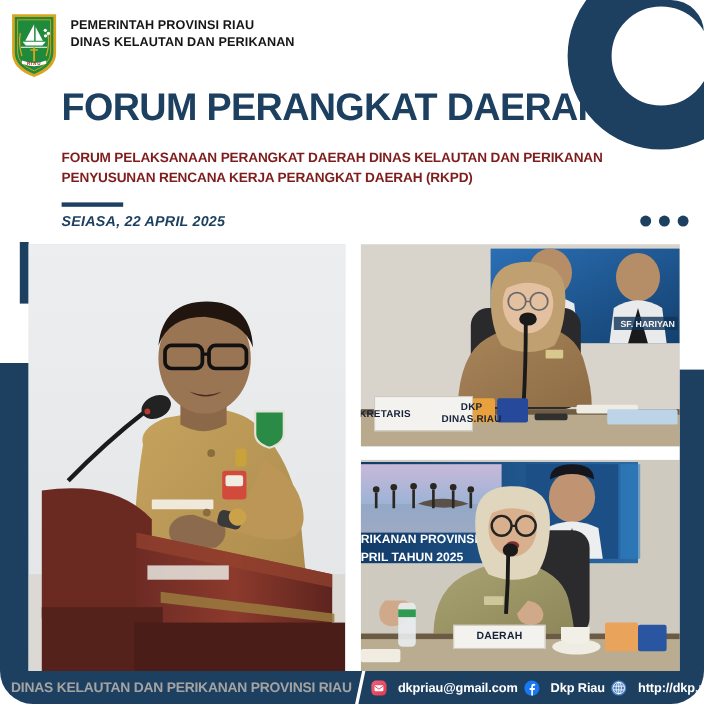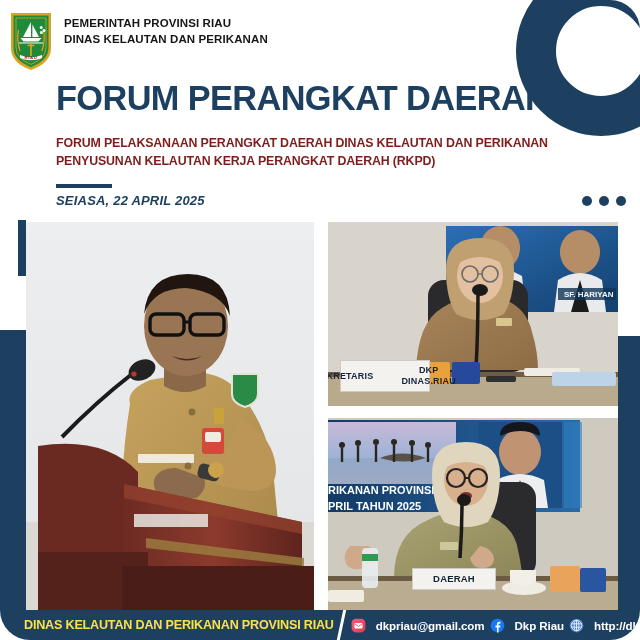--- a/index.html
+++ b/index.html
@@ -178,25 +178,25 @@
   .footer {
     position: absolute;
     left: 0; bottom: 0;
     width: 640px; height: 30px;
     background: #1d4061;
     display: flex;
     align-items: center;
     z-index: 6;
   }
   .footer-org {
-    color: #fde047;
+    color: #a3a3a3;
     font-size: 12.6px;
     font-weight: bold;
     letter-spacing: -0.2px;
-    padding-left: 24px;
+    padding-left: 10px;
     white-space: nowrap;
   }
   .footer-sep {
     width: 3px;
     height: 30px;
     background: #ffffff;
     transform: skewX(-12deg);
     margin: 0 8px 0 6px;
     flex: none;
   }
@@ -256,21 +256,21 @@
     <div class="org-lines">
       <div class="org-line">PEMERINTAH PROVINSI RIAU</div>
       <div class="org-line">DINAS KELAUTAN DAN PERIKANAN</div>
     </div>
   </div>
 
   <div class="title-block">
     <div class="main-title">FORUM PERANGKAT DAERAH</div>
     <div class="subtitle">
       <div class="sub-line">FORUM PELAKSANAAN PERANGKAT DAERAH DINAS KELAUTAN DAN PERIKANAN</div>
-      <div class="sub-line">PENYUSUNAN KELAUTAN KERJA PERANGKAT DAERAH (RKPD)</div>
+      <div class="sub-line">PENYUSUNAN RENCANA KERJA PERANGKAT DAERAH (RKPD)</div>
     </div>
     <div class="rule"></div>
     <div class="date-line">SEIASA, 22 APRIL 2025</div>
   </div>
 
   <div class="dots">
     <div class="dot"></div>
     <div class="dot"></div>
     <div class="dot"></div>
   </div>

